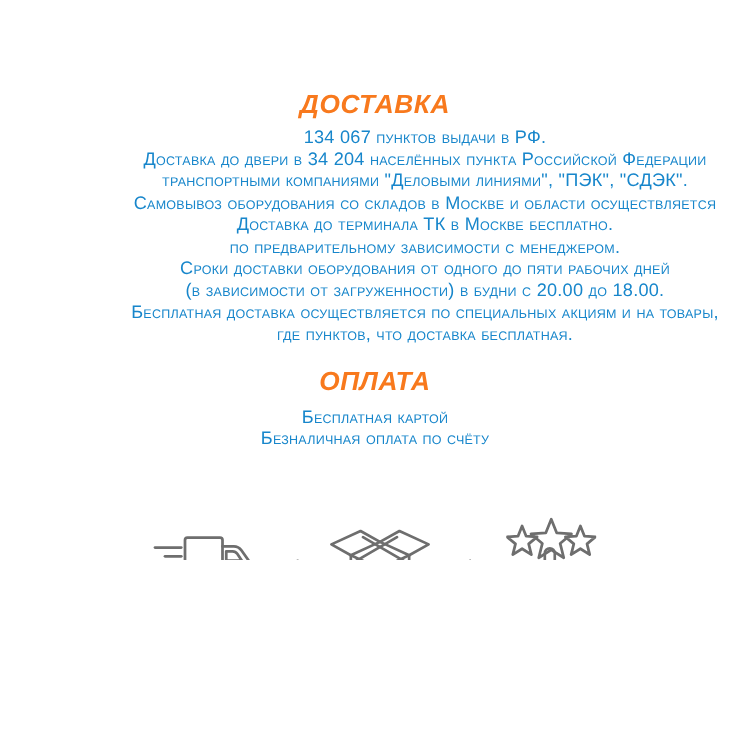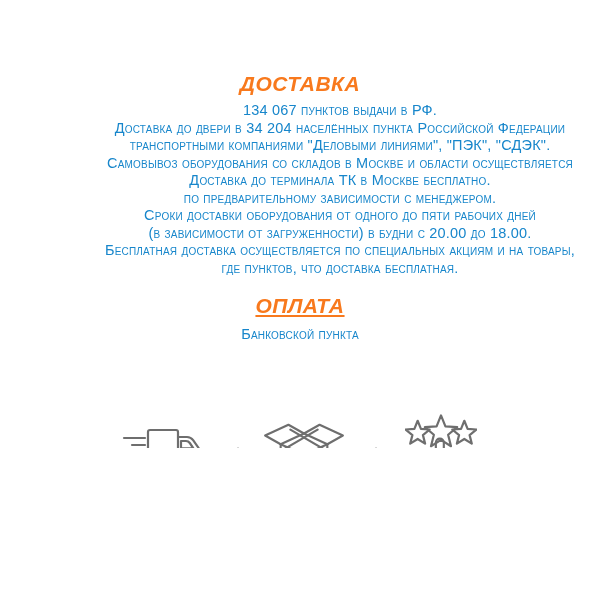--- a/index.html
+++ b/index.html
@@ -6,21 +6,21 @@
   .page{
     position:relative;width:600px;height:448px;background:#ffffff;overflow:hidden;
     font-family:"Liberation Sans", sans-serif;
   }
   .section-title{
     position:absolute;left:0;width:600px;text-align:center;
     color:#F8791D;font-size:21px;font-weight:bold;font-style:italic;
     letter-spacing:0.5px;
   }
   #delivery-title{top:72px;}
-  #payment-title{top:294px;text-decoration:underline;}
+  #payment-title{top:294px;}
   .body-block{
     position:absolute;left:0;width:600px;text-align:center;
     color:#1786CB;font-size:14.5px;line-height:17.5px;
     font-variant:small-caps;letter-spacing:0.2px;
   }
   #delivery-text{top:102px;padding-left:40px;}
   #payment-text{top:326px;line-height:17px;}
   .icon{position:absolute;}
   .icon svg{display:block;}
   .stroke{fill:none;stroke:#6E6E6E;stroke-width:2.2;stroke-linecap:round;stroke-linejoin:round;}
@@ -56,21 +56,22 @@
     <div>по предварительному зависимости с менеджером.</div>
     <div>Сроки доставки оборудования от одного до пяти рабочих дней</div>
     <div>(в зависимости от загруженности) в будни с 20.00 до 18.00.</div>
     <div>Бесплатная доставка осуществляется по специальных акциям и на товары,</div>
     <div>где пунктов, что доставка бесплатная.</div>
   </div>
 
   <div class="section-title" id="payment-title">ОПЛАТА</div>
 
   <div class="body-block" id="payment-text">
-    <div>Банковской пункта</div>
+    <div>Бесплатная картой</div>
+    <div>Безналичная оплата по счёту</div>
   </div>
 
   <div class="icon" id="truck-icon">
     <svg width="90" height="60" viewBox="0 0 88 60">
       <g class="stroke">
         <path d="M1 14 H22"></path>
         <path d="M9 21 H22"></path>
         <path d="M2 28 H18"></path>
         <path d="M10 35 H19"></path>
         <rect x="25" y="6" width="30" height="36" rx="2"></rect>

